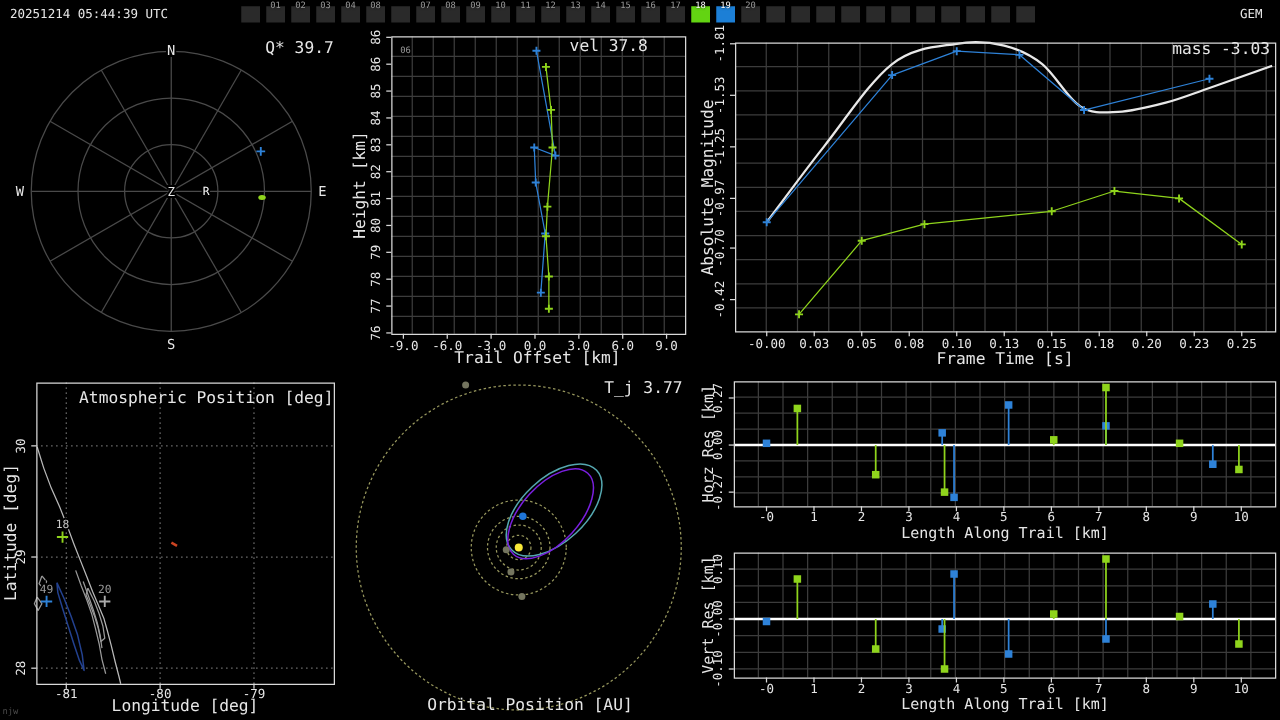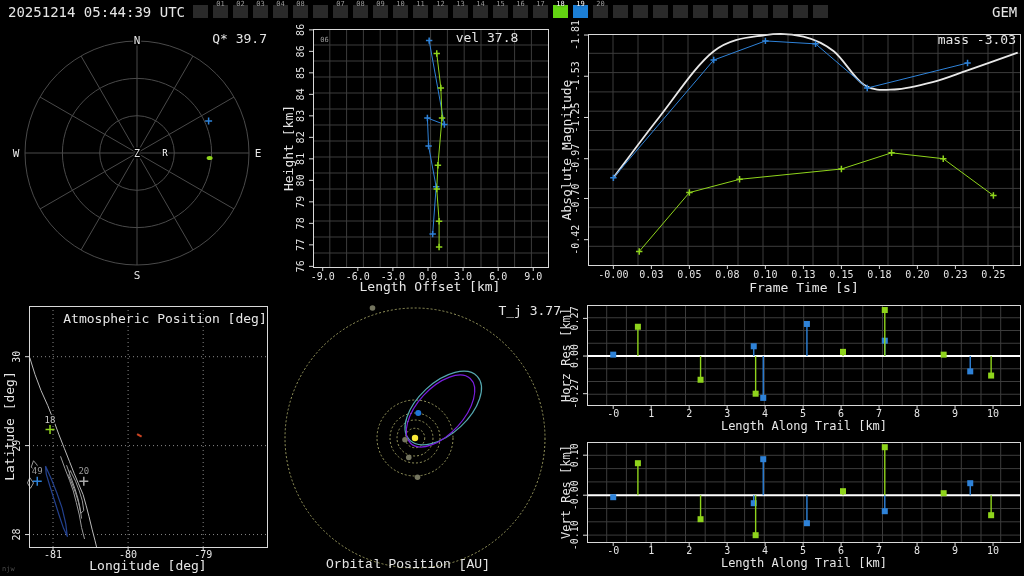--- a/index.html
+++ b/index.html
@@ -1,18 +1,18 @@
 <!DOCTYPE html>
 <html><head>
 <meta charset="utf-8">
 <style>
   html,body{margin:0;padding:0;background:#000;}
   #screen{position:relative;width:1024px;height:576px;background:#000;overflow:hidden;
           font-family:"DejaVu Sans Mono",monospace;color:#e6e6e6;}
-  .lbl{position:absolute;font-size:14px;line-height:14px;white-space:pre;}
+  .lbl{position:absolute;font-size:10px;line-height:14px;white-space:pre;}
   .cap{position:absolute;font-size:13px;line-height:14px;text-align:center;white-space:pre;}
   .cap.small{font-size:12px;}
   .rot{transform:rotate(-90deg);}
   .right{text-align:right;}
   #plot-canvas{position:absolute;left:0;top:0;}
   .sq{position:absolute;width:15px;height:13px;top:5px;}
   .sqlbl{position:absolute;width:17px;top:0;font-size:7px;line-height:8px;text-align:center;
          text-shadow:0 0 2px #000;}
   .wm{position:absolute;font-size:7px;color:#4a4a4a;}
 </style>
@@ -485,31 +485,31 @@
         <text x="578" y="495.2" fill="#e6e6e6" font-size="10" text-anchor="middle" font-family="&quot;DejaVu Sans Mono&quot;,monospace" transform="rotate(-90 578 495.2)">-0.00</text>
         <line x1="583" y1="535.2" x2="587" y2="535.2" stroke="#d9d9d9" stroke-width="1"></line>
         <text x="578" y="535.2" fill="#e6e6e6" font-size="10" text-anchor="middle" font-family="&quot;DejaVu Sans Mono&quot;,monospace" transform="rotate(-90 578 535.2)">-0.10</text>
       </g>
     </svg>
 
   <div class="cap right" style="left:147px;top:32px;width:120px;">Q* 39.7</div>
   <div class="cap" style="left:25px;top:279px;width:280px;margin-top:33px;">Atmospheric Position [deg]</div>
 
   <div class="cap right" style="left:428px;top:31px;width:118px;text-align:center;">vel 37.8</div>
-  <div class="cap" style="left:330px;top:280px;width:200px;">Length Offset [km]</div>
+  <div class="cap" style="left:330px;top:280px;width:200px;">Trail Offset [km]</div>
   <div class="cap rot" style="left:229px;top:141px;width:120px;">Height [km]</div>
 
   <div class="cap right" style="left:836px;top:33px;width:180px;">mass -3.03</div>
   <div class="cap" style="left:702px;top:281px;width:204px;text-align:center;">Frame Time [s]</div>
   <div class="cap rot" style="left:487px;top:143px;width:160px;">Absolute Magnitude</div>
 
   <div class="cap" style="left:48px;top:559px;width:200px;text-align:center;">Longitude [deg]</div>
   <div class="cap rot" style="left:-60px;top:419px;width:140px;">Latitude [deg]</div>
   <div class="wm" style="left:2px;top:565px;">njw</div>
 
-  <div class="cap right" style="left:441px;top:304px;width:120px;">T_j 3.77</div>
-  <div class="cap" style="left:306px;top:558px;width:204px;font-family:Liberation Mono, monospace;">Orbital Position [AU]</div>
+  <div class="cap right" style="left:426px;top:304px;width:120px;">T_j 3.77</div>
+  <div class="cap" style="left:322px;top:558px;width:204px;">Orbital Position [AU]</div>
 
   <div class="cap small" style="left:702px;top:419px;width:204px;">Length Along Trail [km]</div>
   <div class="cap rot small" style="left:501px;top:348px;width:130px;">Horz Res [km]</div>
   <div class="cap small" style="left:702px;top:556px;width:204px;">Length Along Trail [km]</div>
   <div class="cap rot small" style="left:501px;top:485px;width:130px;">Vert Res [km]</div>
 </div>
 
 </body></html>

